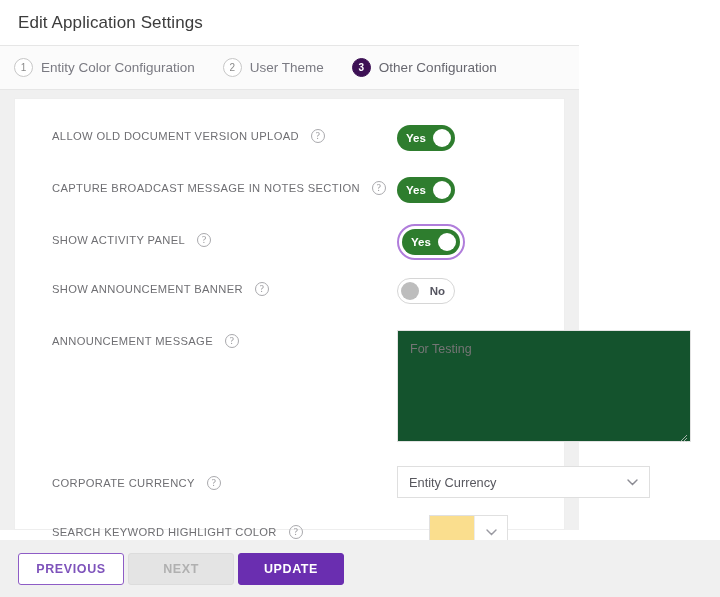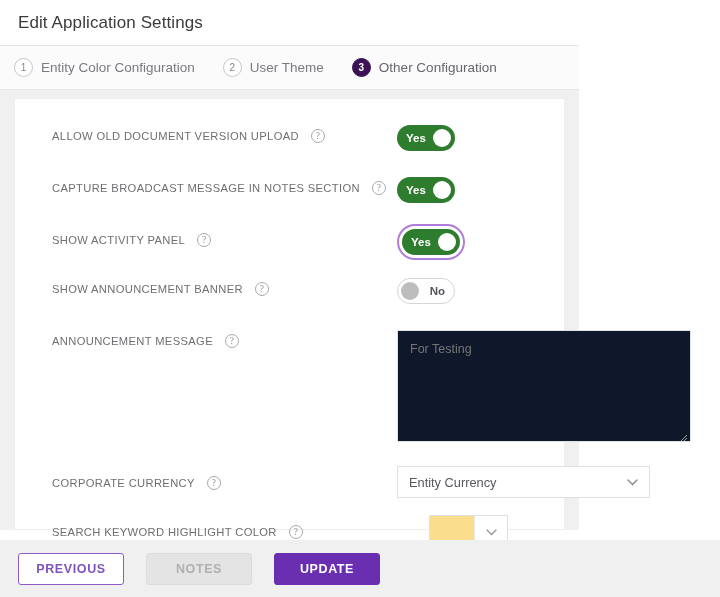--- a/index.html
+++ b/index.html
@@ -114,21 +114,21 @@
   .toggle.on .toggle-text { color: #ffffff; }
   .toggle.off .toggle-text { color: #555560; }
   .knob { width: 18px; height: 18px; border-radius: 50%; flex: none; }
   .toggle.on .knob { background: #ffffff; }
   .toggle.off .knob { background: #bdbdbd; }
 
   
   .announce-area {
     width: 294px; height: 112px;
     border: 1px solid #e2e2e2;
-    background: #0f172a;
+    background: #14532d;
     padding: 11px 12px;
     font-size: 12.5px;
     color: #a3a3a8;
     font-family: "Liberation Sans", sans-serif;
     resize: none;
     position: relative;
     outline: none;
   }
   .ta-holder { position: relative; width: 294px; }
   .resize-grip {
@@ -156,21 +156,21 @@
     flex: 1; display: flex; align-items: center; justify-content: center;
     border-left: 1px solid #ececec;
   }
 
   
   .footer {
     position: absolute; left: 0; bottom: 0;
     width: 720px; height: 57px;
     background: #f0f0f0;
     display: flex; align-items: center;
-    padding-left: 18px; gap: 22px;
+    padding-left: 18px; gap: 4px;
   }
   .btn {
     height: 32px; min-width: 106px;
     border-radius: 3px;
     font-size: 12.5px; font-weight: bold; letter-spacing: .6px;
     display: flex; align-items: center; justify-content: center;
     cursor: pointer; border: 1px solid transparent;
   }
   .btn-outline { background: #ffffff; border-color: #8e5cc6; color: #7e53bb; }
   .btn-disabled { background: #e4e4e4; border-color: #dcdcdc; color: #b0b0b0; cursor: default; }
@@ -302,17 +302,17 @@
             </div>
           </div>
         </div>
       </div>
 
     </div>
   </div>
 
   <div class="footer">
     <div class="btn btn-outline">PREVIOUS</div>
-    <div class="btn btn-disabled">NOTES</div>
+    <div class="btn btn-disabled">NEXT</div>
     <div class="btn btn-primary">UPDATE</div>
   </div>
 
 </div>
 
 </body></html>

